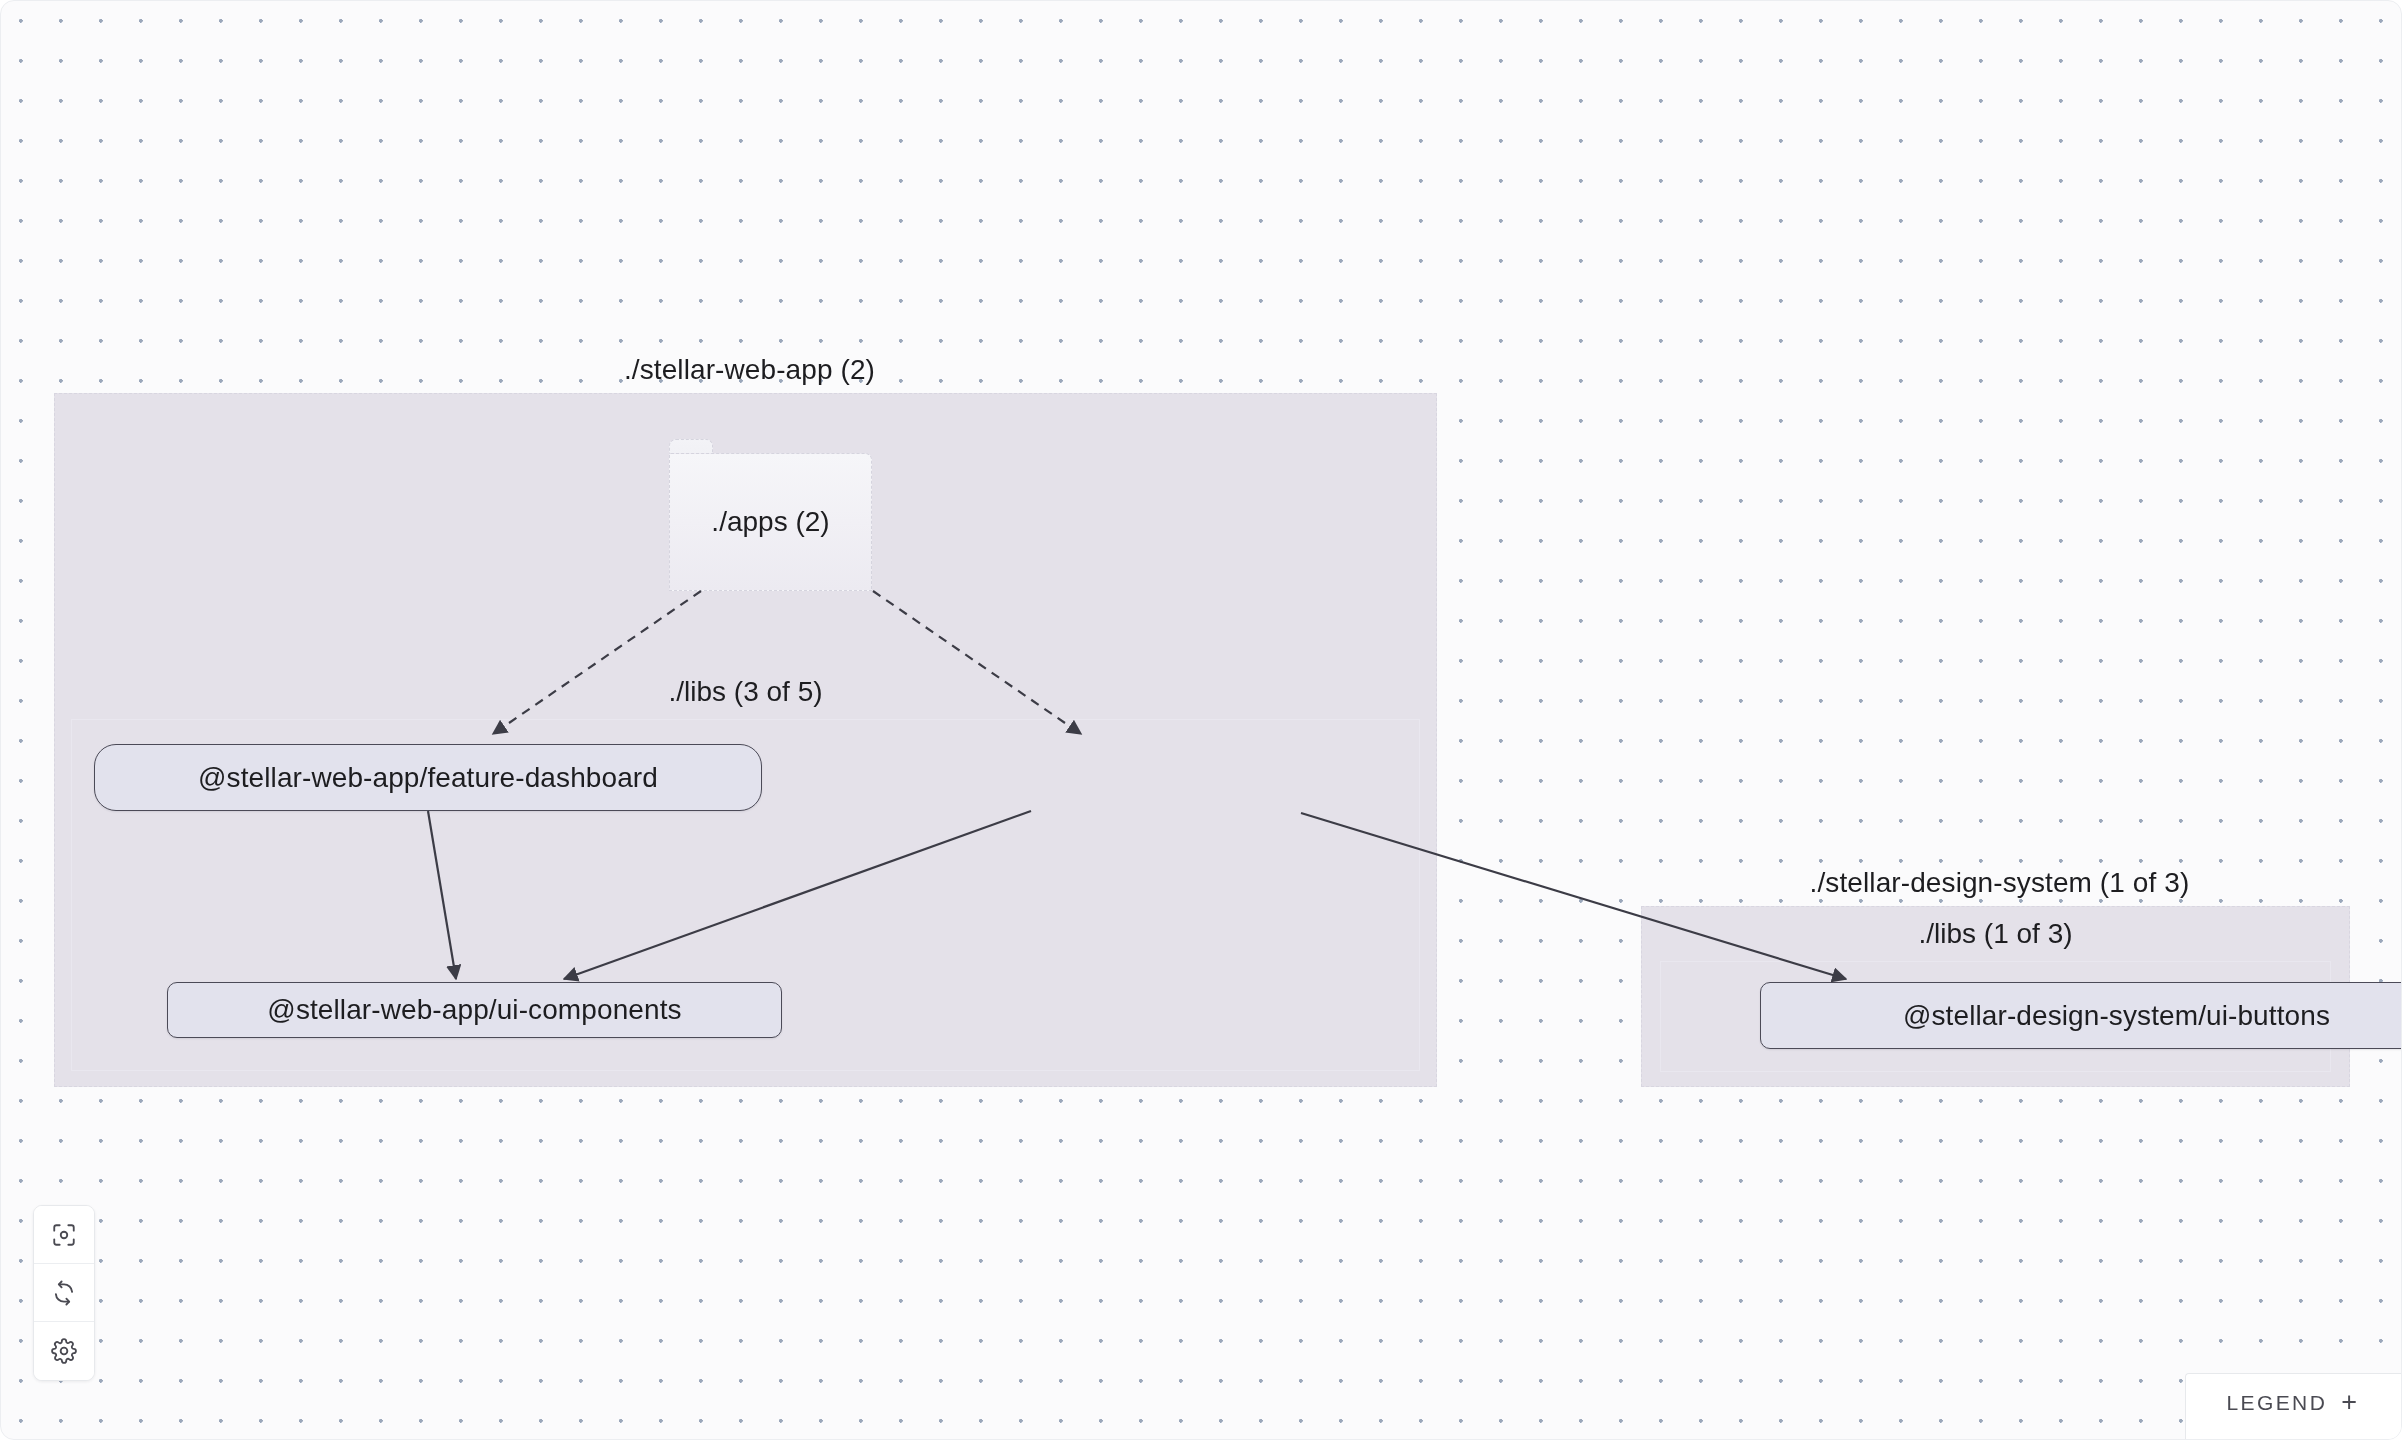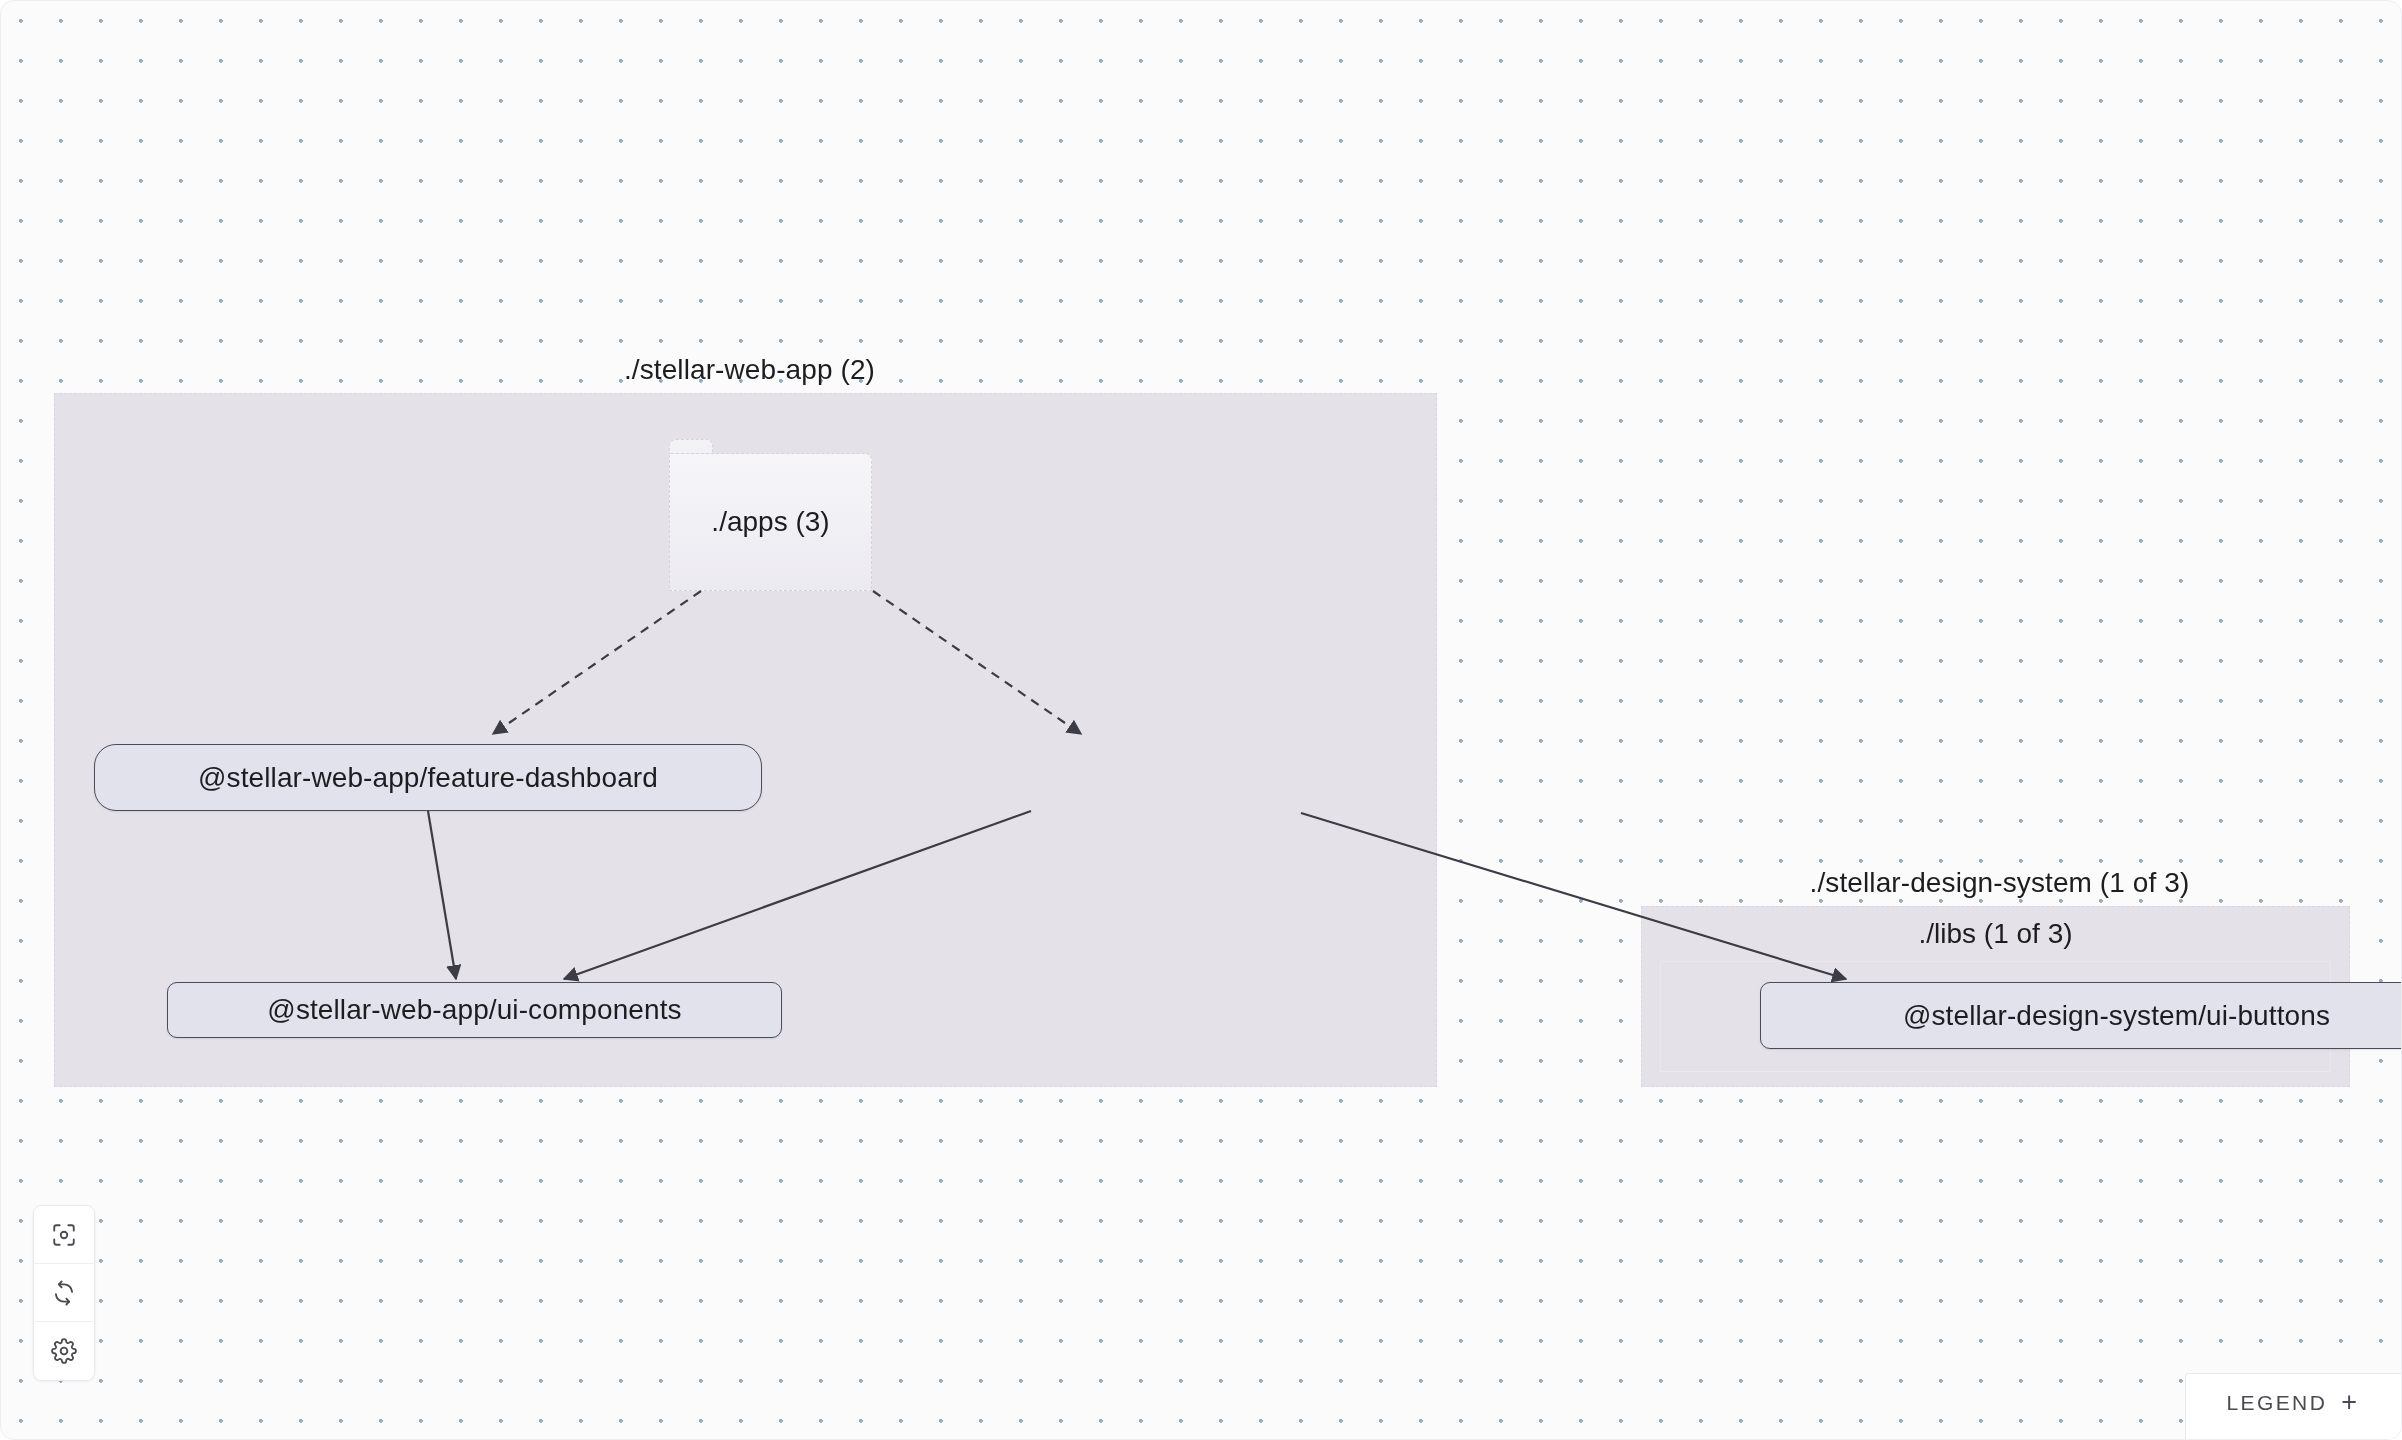--- a/index.html
+++ b/index.html
@@ -194,25 +194,28 @@
 
     <path d="M 1030 810 L 563 978" fill="none" stroke="#3c3c46" stroke-width="2.2" marker-end="url(#arrowSolid)"></path>
 
     <path d="M 1300 812 L 1845 978" fill="none" stroke="#3c3c46" stroke-width="2.2" marker-end="url(#arrowSolid)"></path>
   </svg>
 
   <div class="project" style="left:53px; top:392px; width:1383px; height:694px;">
     <div class="project-label">./stellar-web-app (2)</div>
   </div>
 
+  <div class="libs-group" style="left:70px; top:718px; width:1349px; height:352px;">
+    <div class="libs-label">./libs (3 of 5)</div>
+  </div>
 
   <div class="folder" style="left:668px; top:438px; width:203px; height:152px;">
     <div class="folder-tab"></div>
     <div class="folder-body">
-      <span class="folder-label">./apps (3)</span>
+      <span class="folder-label">./apps (2)</span>
     </div>
   </div>
 
   <div class="lib-node" style="left:93px; top:743px; width:668px; height:67px;border-radius:22px;">
     <span class="lib-node-label">@stellar-web-app/feature-dashboard</span>
   </div>
 
 
   <div class="lib-node" style="left:166px; top:981px; width:615px; height:56px;">
     <span class="lib-node-label">@stellar-web-app/ui-components</span>

